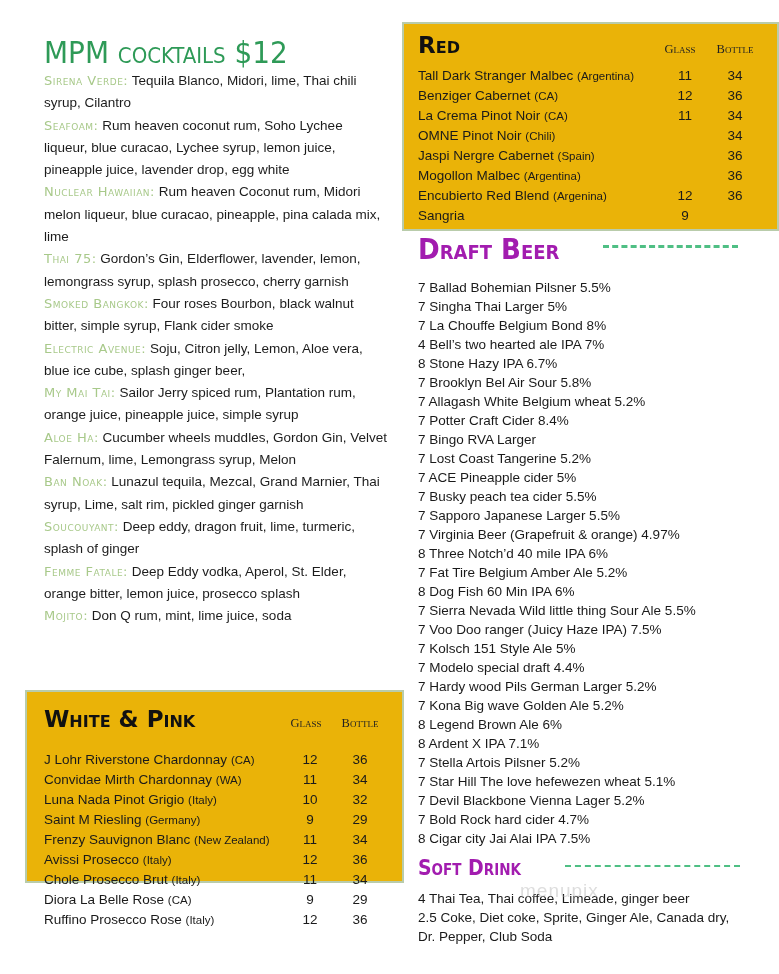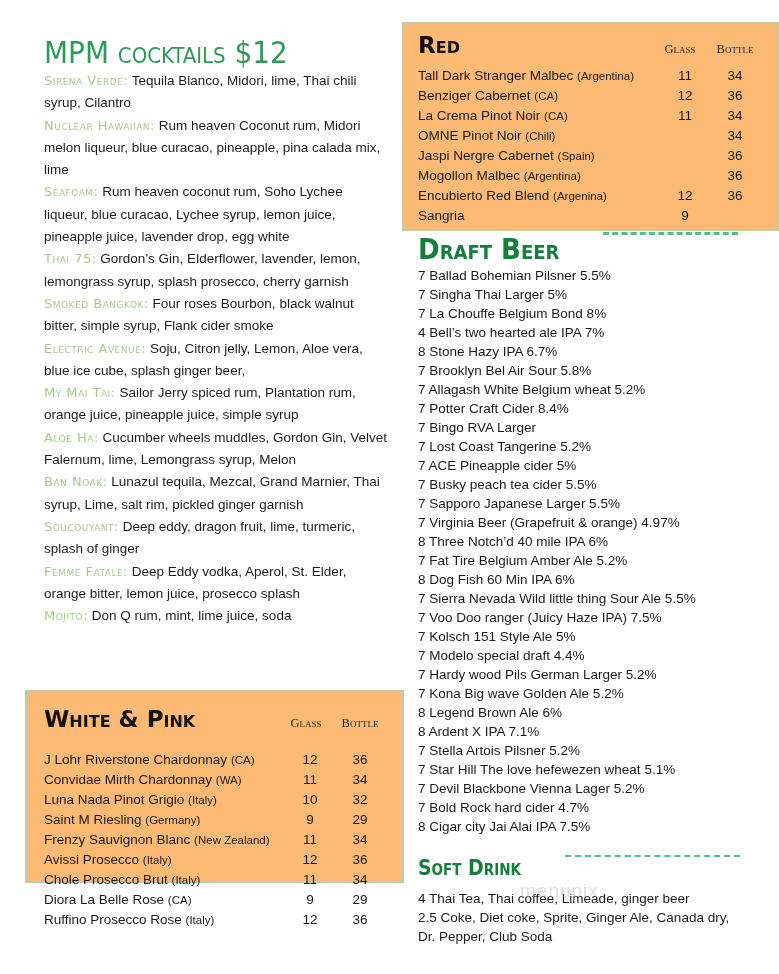--- a/index.html
+++ b/index.html
@@ -10,21 +10,21 @@
     #cocktails { position: absolute; left: 44px; top: 34px; width: 345px; }
     #cocktails h1 {
       font-family: "DejaVu Sans Condensed", "DejaVu Sans", sans-serif;
       font-weight: normal; font-size: 31px; color: #2e9a57; letter-spacing: 0px;
       font-variant: small-caps; line-height: 36px; margin-bottom: 0;
     }
     .cocktail { font-size: 13.5px; line-height: 22.3px; color: #1c1c1c; }
     .cocktail .cname { font-family: "DejaVu Sans", sans-serif; font-variant: small-caps; color: #a8c98a; font-size: 13px; letter-spacing: 0.5px; }
 
     
-    .box { position: absolute; border: 2px solid #b9ccab; background: #fdba74; }
+    .box { position: absolute; border: 2px solid #b9ccab; background: #eab308; }
     #white-box { left: 25px; top: 646px; width: 379px; height: 193px; padding: 14px 16px 0 17px; margin-top: 44px; }
     #red-box { left: 402px; top: 22px; width: 377px; height: 209px; padding: 8px 16px 0 14px; }
 
     .box-header { display: flex; align-items: baseline; height: 34px; }
     .box-header .btitle { font-family: "DejaVu Sans", sans-serif; font-variant: small-caps; font-size: 23px; font-weight: bold; color: #111; flex: 1; }
     .box-header .col { font-family: Liberation Serif, serif; font-variant: small-caps; font-size: 12.5px; color: #222; }
 
     .wine-row { display: flex; font-size: 13.5px; line-height: 19px; color: #1a1a1a; }
     .wine-row .wname { flex: 1; white-space: nowrap; }
     .wine-row .wname .origin { font-size: 11.5px; }
@@ -33,44 +33,44 @@
 
     #white-box .col.glass { width: 56px; text-align: center; }
     #white-box .col.bottle { width: 52px; text-align: center; }
     #red-box .col.glass { width: 58px; text-align: center; }
     #red-box .col.bottle { width: 52px; text-align: center; }
     #white-box .box-header { height: 44px; }
 
     
     #beer { position: absolute; left: 418px; top: 232px; width: 360px; }
     .section-title {
-      display: flex; align-items: flex-start;
+      display: flex; align-items: center;
       font-family: "DejaVu Sans Condensed", "DejaVu Sans", sans-serif;
-      font-weight: bold; font-variant: small-caps; color: #15803d; font-size: 29px; line-height: 34px; gap: 40px;
+      font-weight: bold; font-variant: small-caps; color: #a21caf; font-size: 29px; line-height: 34px; gap: 40px;
     }
     .dash { flex: 1; border-bottom: 3px dashed #4fbf84; margin-bottom: 6px; margin-left: 4px; margin-right: 40px; height: 1px; }
-    .beer-list { }
+    .beer-list { margin-top: 12px; }
     .beer { font-size: 13.5px; line-height: 19px; color: #1a1a1a; white-space: nowrap; }
 
     #soft { position: absolute; left: 418px; top: 855px; width: 360px; }
     #soft .section-title { font-size: 21px; line-height: 26px; }
     #soft .dash { margin-right: 38px; margin-bottom: 4px; border-bottom-width: 2px; }
     .soft-list { margin-top: 8px; }
 
     .watermark { position: absolute; left: 520px; top: 880px; font-size: 19px; color: rgba(180,180,180,0.45); letter-spacing: 1px; }
   </style>
 </head>
 <body>
 
 <section id="cocktails">
   <h1>MPM cocktails $12</h1>
   <div id="cocktail-list">
       <p class="cocktail"><span class="cname">Sirena Verde:</span><span class="cdesc"> Tequila Blanco, Midori, lime, Thai chili syrup, Cilantro</span></p>
+      <p class="cocktail"><span class="cname">Seafoam:</span><span class="cdesc"> Rum heaven coconut rum, Soho Lychee liqueur, blue curacao, Lychee syrup, lemon juice, pineapple juice, lavender drop, egg white</span></p>
       <p class="cocktail"><span class="cname">Nuclear Hawaiian:</span><span class="cdesc"> Rum heaven Coconut rum, Midori melon liqueur, blue curacao, pineapple, pina calada mix, lime</span></p>
-      <p class="cocktail"><span class="cname">Seafoam:</span><span class="cdesc"> Rum heaven coconut rum, Soho Lychee liqueur, blue curacao, Lychee syrup, lemon juice, pineapple juice, lavender drop, egg white</span></p>
       <p class="cocktail"><span class="cname">Thai 75:</span><span class="cdesc"> Gordon’s Gin, Elderflower, lavender, lemon, lemongrass syrup, splash prosecco, cherry garnish</span></p>
       <p class="cocktail"><span class="cname">Smoked Bangkok:</span><span class="cdesc"> Four roses Bourbon, black walnut bitter, simple syrup, Flank cider smoke</span></p>
       <p class="cocktail"><span class="cname">Electric Avenue:</span><span class="cdesc"> Soju, Citron jelly, Lemon, Aloe vera, blue ice cube, splash ginger beer,</span></p>
       <p class="cocktail"><span class="cname">My Mai Tai:</span><span class="cdesc"> Sailor Jerry spiced rum, Plantation rum, orange juice, pineapple juice, simple syrup</span></p>
       <p class="cocktail"><span class="cname">Aloe Ha:</span><span class="cdesc"> Cucumber wheels muddles, Gordon Gin, Velvet Falernum, lime, Lemongrass syrup, Melon</span></p>
       <p class="cocktail"><span class="cname">Ban Noak:</span><span class="cdesc"> Lunazul tequila, Mezcal, Grand Marnier, Thai syrup, Lime, salt rim, pickled ginger garnish</span></p>
       <p class="cocktail"><span class="cname">Soucouyant:</span><span class="cdesc"> Deep eddy, dragon fruit, lime, turmeric, splash of ginger</span></p>
       <p class="cocktail"><span class="cname">Femme Fatale:</span><span class="cdesc"> Deep Eddy vodka, Aperol, St. Elder, orange bitter, lemon juice, prosecco splash</span></p>
       <p class="cocktail"><span class="cname">Mojito:</span><span class="cdesc"> Don Q rum, mint, lime juice, soda</span></p>
     </div>

